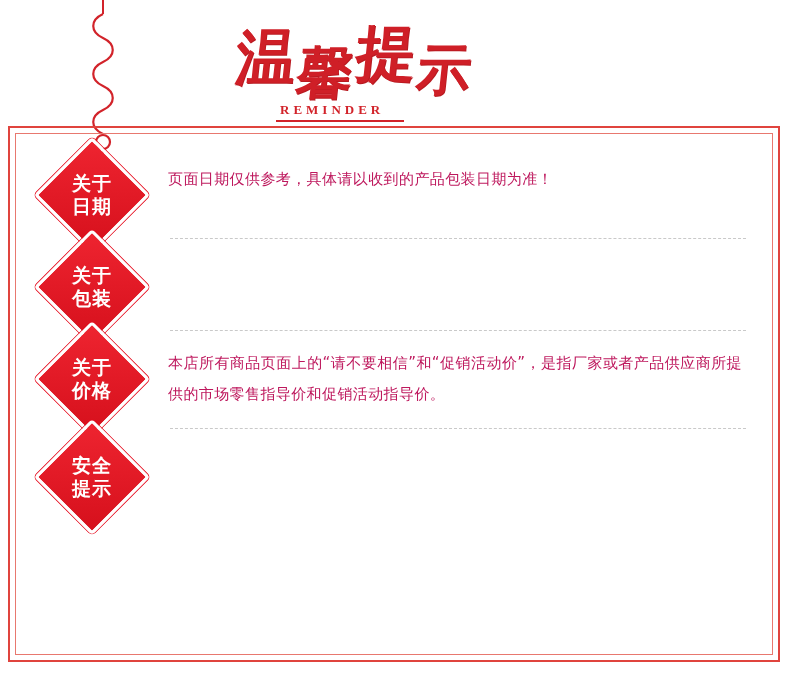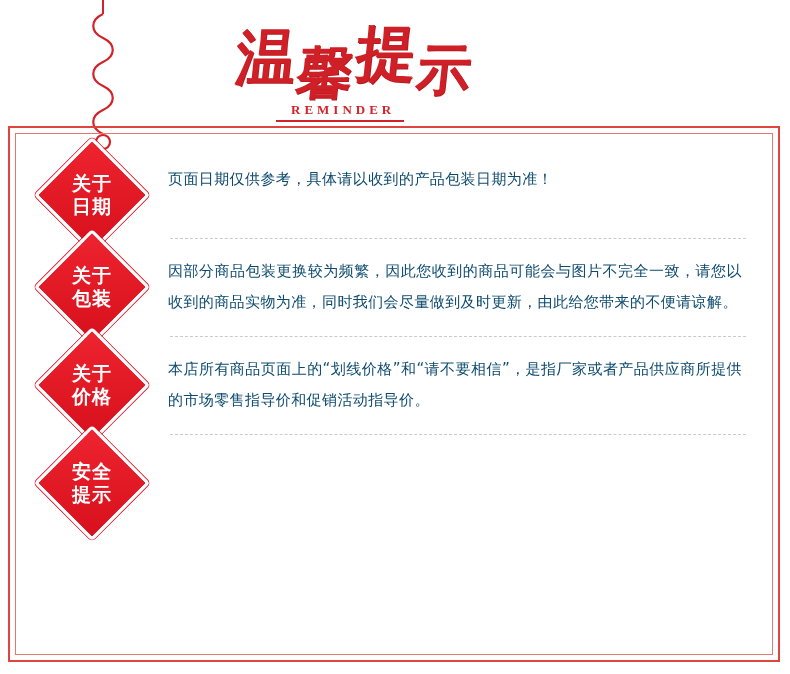--- a/index.html
+++ b/index.html
@@ -75,21 +75,20 @@
   .title-main .c4 { position: relative; top: 10px; font-size: 54px;}
   .title-sub {
     position: absolute;
     left: 44px;
     top: 88px;
     font-family: "Liberation Serif", serif;
     font-size: 13px;
     font-weight: 700;
     letter-spacing: 4px;
     color: #d2232a;
-    margin-left: 11px;
   }
   .title-underline {
     position: absolute;
     left: 40px;
     top: 106px;
     width: 128px;
     height: 2px;
     background: #d2232a;
   }
 
@@ -163,21 +162,21 @@
     letter-spacing: 1px;
   }
 
   
   .row-text {
     flex: 1 1 auto;
     padding: 18px 26px 18px 6px;
     font-family: "DejaVu Sans", sans-serif;
     font-size: 15px;
     line-height: 31px;
-    color: #0c4a6e;
+    color: #be185d;
     letter-spacing: 0.4px;
     text-align: justify;
   }
 </style>
 </head>
 <body>
 
 <div class="page">
 
   <div class="cord">
@@ -217,32 +216,31 @@
     </div>
 
     <div class="row">
       <div class="row-sep"></div>
       <div class="badge-wrap">
         <div class="badge">
           <span class="badge-text">关于
 包装</span>
         </div>
       </div>
-      <div class="row-text">因部分商品包装更换较为频繁，因此您收到的商品可能会与图片不完全一致，请您以收到的商品实物为准，同时我们会尽量做到及时更新，由此给您带来的不便请谅解。</div>
     </div>
 
     <div class="row">
       <div class="row-sep"></div>
       <div class="badge-wrap">
         <div class="badge">
           <span class="badge-text">关于
 价格</span>
         </div>
       </div>
-      <div class="row-text">本店所有商品页面上的“划线价格”和“请不要相信”，是指厂家或者产品供应商所提供的市场零售指导价和促销活动指导价。</div>
+      <div class="row-text">本店所有商品页面上的“请不要相信”和“促销活动价”，是指厂家或者产品供应商所提供的市场零售指导价和促销活动指导价。</div>
     </div>
 
     <div class="row">
       <div class="row-sep"></div>
       <div class="badge-wrap">
         <div class="badge">
           <span class="badge-text">安全
 提示</span>
         </div>
       </div>

